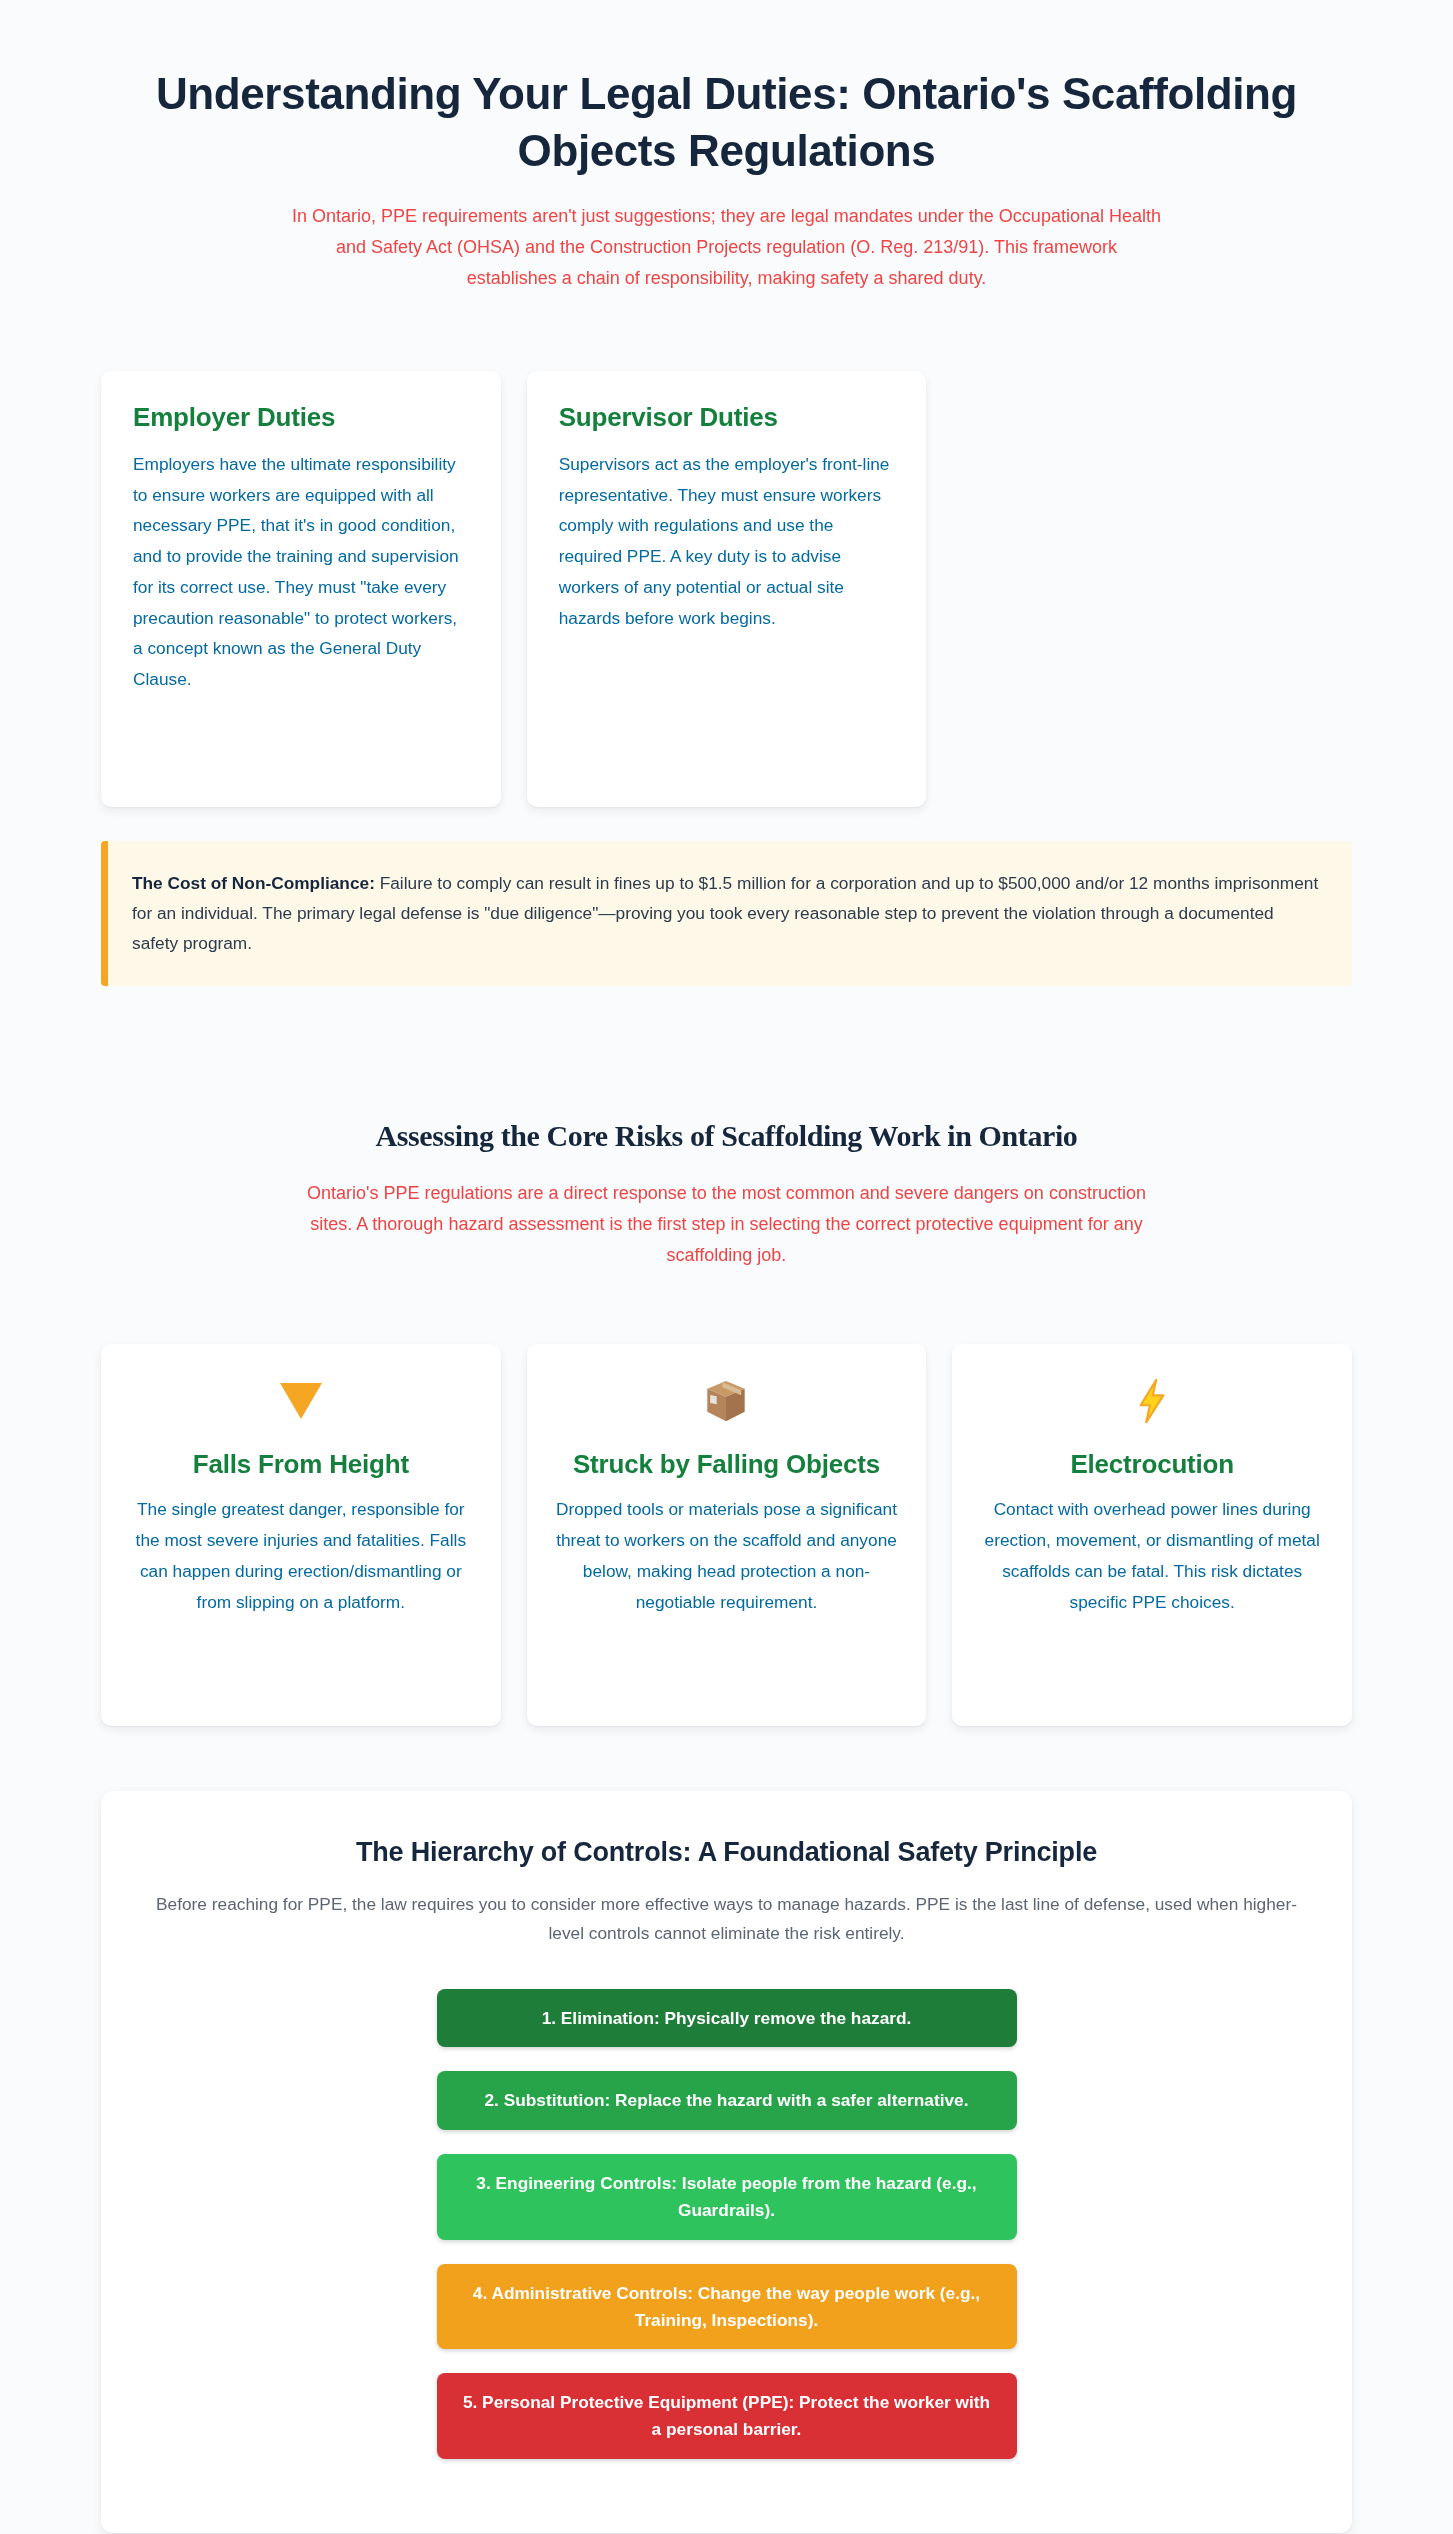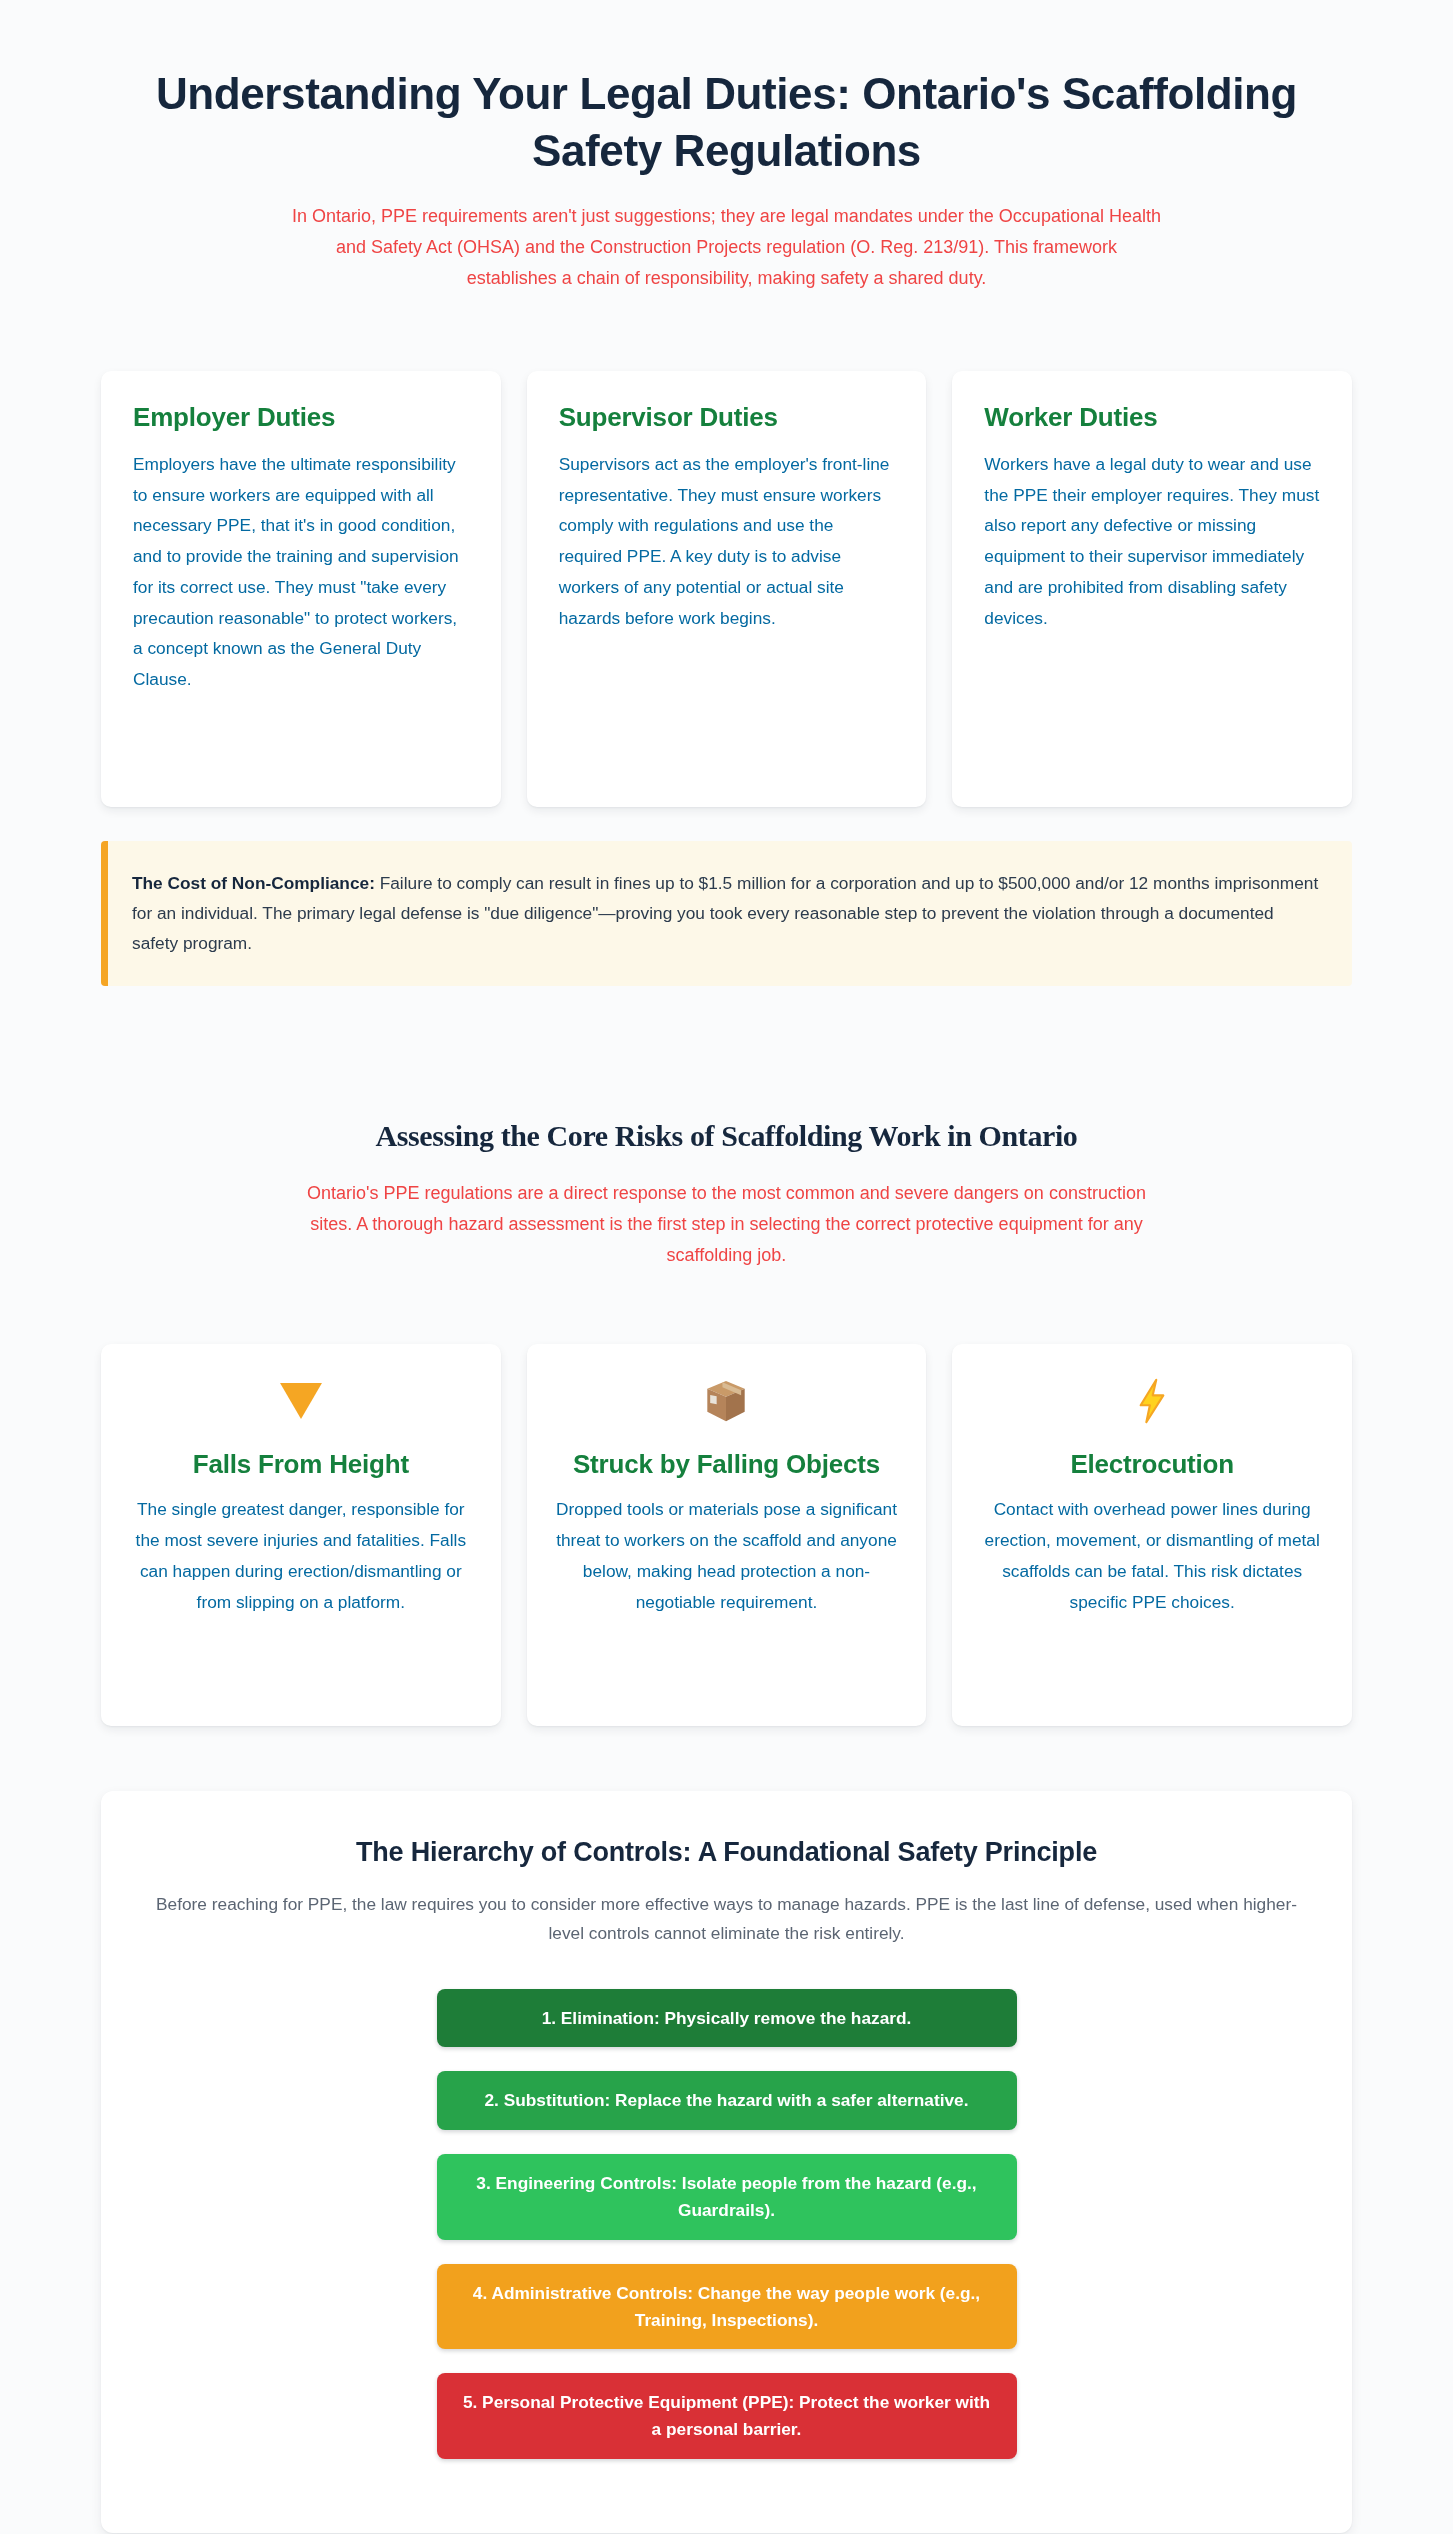--- a/index.html
+++ b/index.html
@@ -138,35 +138,31 @@
     line-height: 1.55;
     box-shadow: 0 2px 4px rgba(16,25,40,0.18);
   }
   .spacer-bottom { height: 46px; }
 </style>
 </head>
 <body>
 
 <div class="page">
 
-  <h1 class="h1">Understanding Your Legal Duties: Ontario's Scaffolding Safety Regulations</h1>
+  <h1 class="h1">Understanding Your Legal Duties: Ontario's Scaffolding Objects Regulations</h1>
   <p class="lede">In Ontario, PPE requirements aren't just suggestions; they are legal mandates under the Occupational Health and Safety Act (OHSA) and the Construction Projects regulation (O. Reg. 213/91). This framework establishes a chain of responsibility, making safety a shared duty.</p>
 
   <div class="grid3 duties">
     <div class="card duty-card">
       <h3>Employer Duties</h3>
       <p>Employers have the ultimate responsibility to ensure workers are equipped with all necessary PPE, that it's in good condition, and to provide the training and supervision for its correct use. They must "take every precaution reasonable" to protect workers, a concept known as the General Duty Clause.</p>
     </div>
     <div class="card duty-card">
       <h3>Supervisor Duties</h3>
       <p>Supervisors act as the employer's front-line representative. They must ensure workers comply with regulations and use the required PPE. A key duty is to advise workers of any potential or actual site hazards before work begins.</p>
-    </div>
-    <div class="card duty-card">
-      <h3>Worker Duties</h3>
-      <p>Workers have a legal duty to wear and use the PPE their employer requires. They must also report any defective or missing equipment to their supervisor immediately and are prohibited from disabling safety devices.</p>
     </div>
   </div>
 
   <div class="callout">
     <b>The Cost of Non-Compliance:</b><span> Failure to comply can result in fines up to $1.5 million for a corporation and up to $500,000 and/or 12 months imprisonment for an individual. The primary legal defense is "due diligence"—proving you took every reasonable step to prevent the violation through a documented safety program.</span>
   </div>
 
   <div class="section2">
     <h2 class="h2">Assessing the Core Risks of Scaffolding Work in Ontario</h2>
     <p class="lede">Ontario's PPE regulations are a direct response to the most common and severe dangers on construction sites. A thorough hazard assessment is the first step in selecting the correct protective equipment for any scaffolding job.</p>

